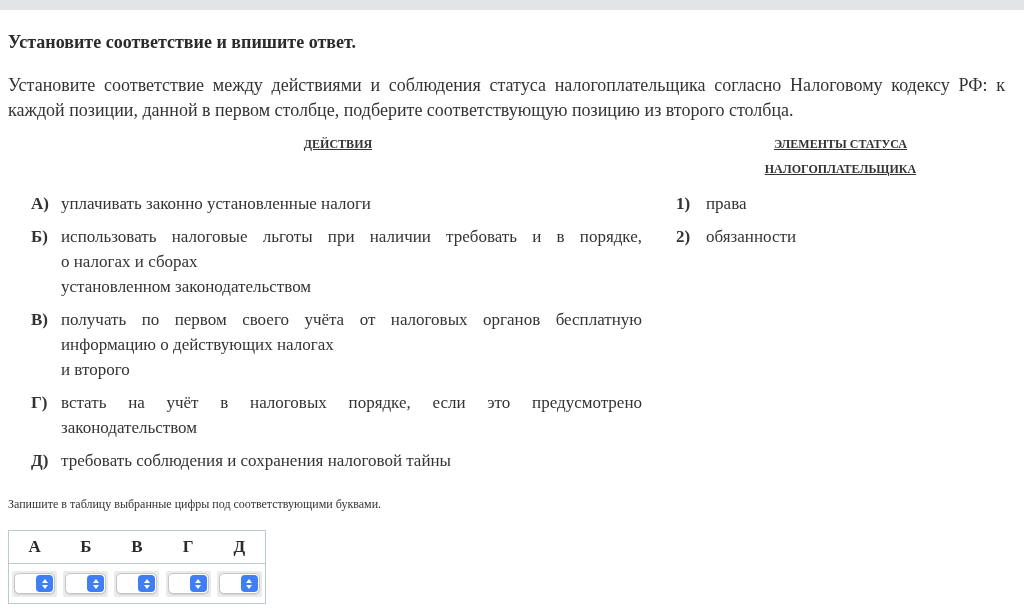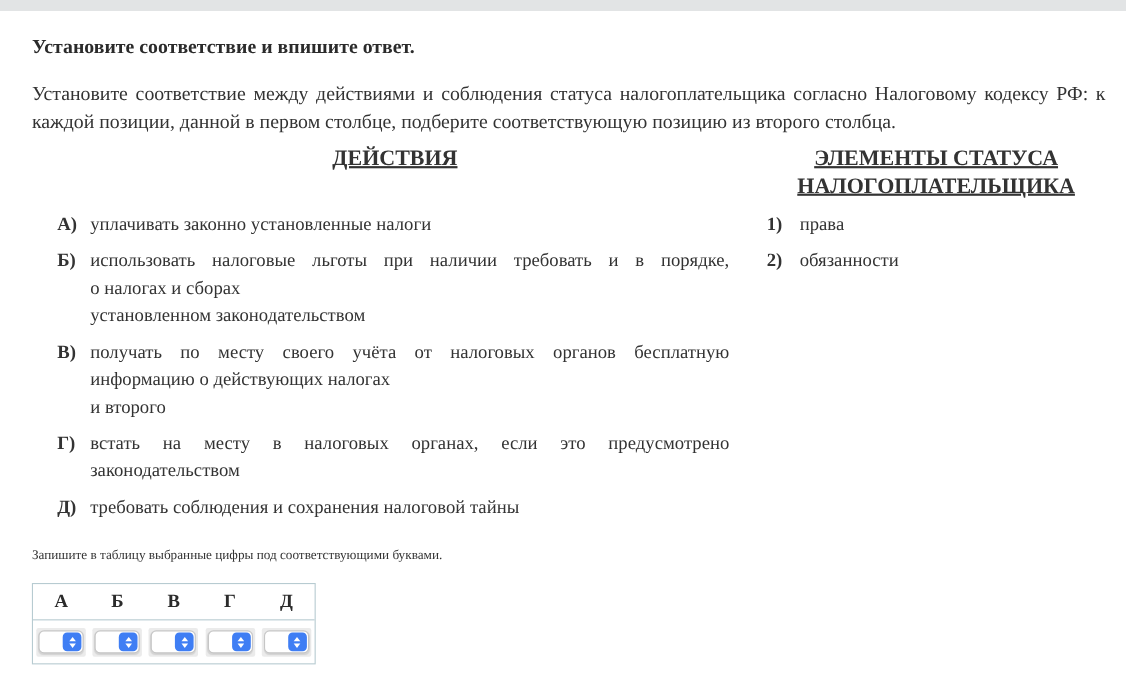--- a/index.html
+++ b/index.html
@@ -1,31 +1,31 @@
 <!DOCTYPE html>
 <html lang="ru"><head>
 <meta charset="utf-8">
 <style>
   * { margin: 0; padding: 0; box-sizing: border-box; }
   html, body { width: 1024px; height: 616px; background: #ffffff; overflow: hidden; }
   body { font-family: "Liberation Serif", "DejaVu Serif", serif; color: #333333; }
 
   .topbar { width: 100%; height: 10px; background: #e2e4e5; }
 
-  .content { padding: 0 19px 0 29px; }
+  .content { padding: 0 19px 0 8px; }
 
   .title { margin-top: 21px; font-size: 18px; font-weight: bold; color: #2b2b2b; line-height: 22px; }
 
   .intro { margin-top: 20px; font-size: 18px; line-height: 25px; text-align: justify; }
 
   .columns { display: flex; margin-top: 9px; }
   .col-left { width: 660px; }
   .col-right { flex: 1; margin-left: 8px; }
 
-  .col-header { height: 59px; text-align: center; font-weight: bold; font-size: 20px; line-height: 25px; }
+  .col-header { height: 59px; text-align: center; font-weight: bold; font-size: 12px; line-height: 25px; }
   .col-header .hdr-line { text-decoration: underline; }
 
   .item { display: flex; padding-left: 23px; margin-bottom: 8px; }
   .item-marker { width: 30px; flex-shrink: 0; font-weight: bold; font-size: 17px; line-height: 25px; }
   .item-text { width: 581px; font-size: 17px; }
   .line { line-height: 25px; }
   .line.stretch { text-align: justify; text-align-last: justify; }
 
   .r-item { display: flex; margin-bottom: 8px; }
   .r-item .item-marker { width: 30px; }
@@ -86,30 +86,30 @@
         <div class="item-text">
           <div class="line stretch">использовать налоговые льготы при наличии требовать и в порядке,</div>
           <div class="line">о налогах и сборах</div>
           <div class="line">установленном законодательством</div>
         </div>
       </div>
 
       <div class="item">
         <div class="item-marker">В)</div>
         <div class="item-text">
-          <div class="line stretch">получать по месту своего учёта от налоговых органов бесплатную</div>
+          <div class="line stretch">получать по первом своего учёта от налоговых органов бесплатную</div>
           <div class="line">информацию о действующих налогах</div>
           <div class="line">и второго</div>
         </div>
       </div>
 
       <div class="item">
         <div class="item-marker">Г)</div>
         <div class="item-text">
-          <div class="line stretch">встать на месту в налоговых органах, если это предусмотрено</div>
+          <div class="line stretch">встать на учёт в налоговых порядке, если это предусмотрено</div>
           <div class="line">законодательством</div>
         </div>
       </div>
 
       <div class="item">
         <div class="item-marker">Д)</div>
         <div class="item-text">
           <div class="line">требовать соблюдения и сохранения налоговой тайны</div>
         </div>
       </div>

